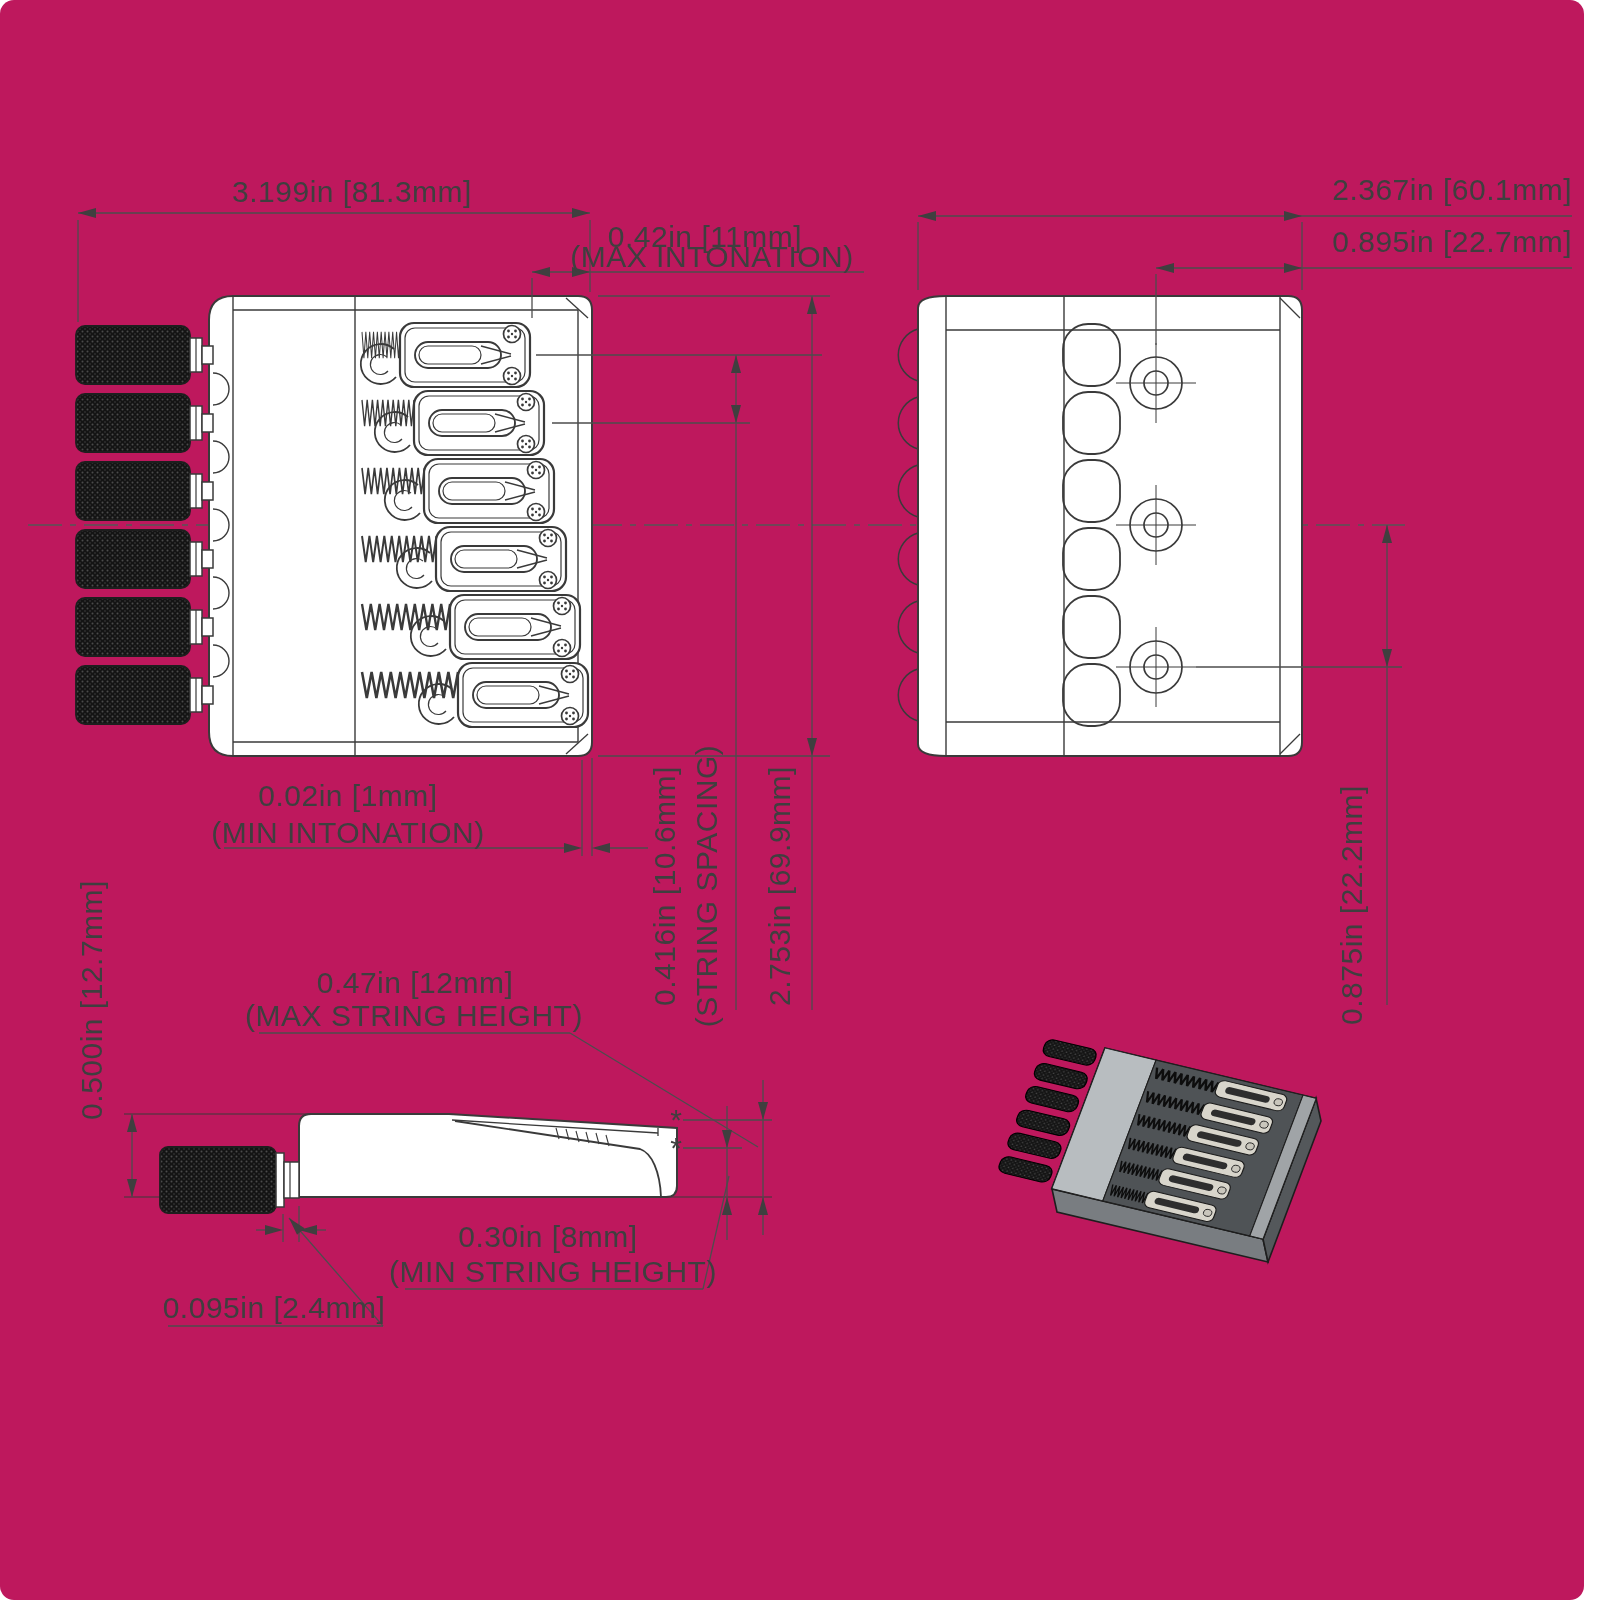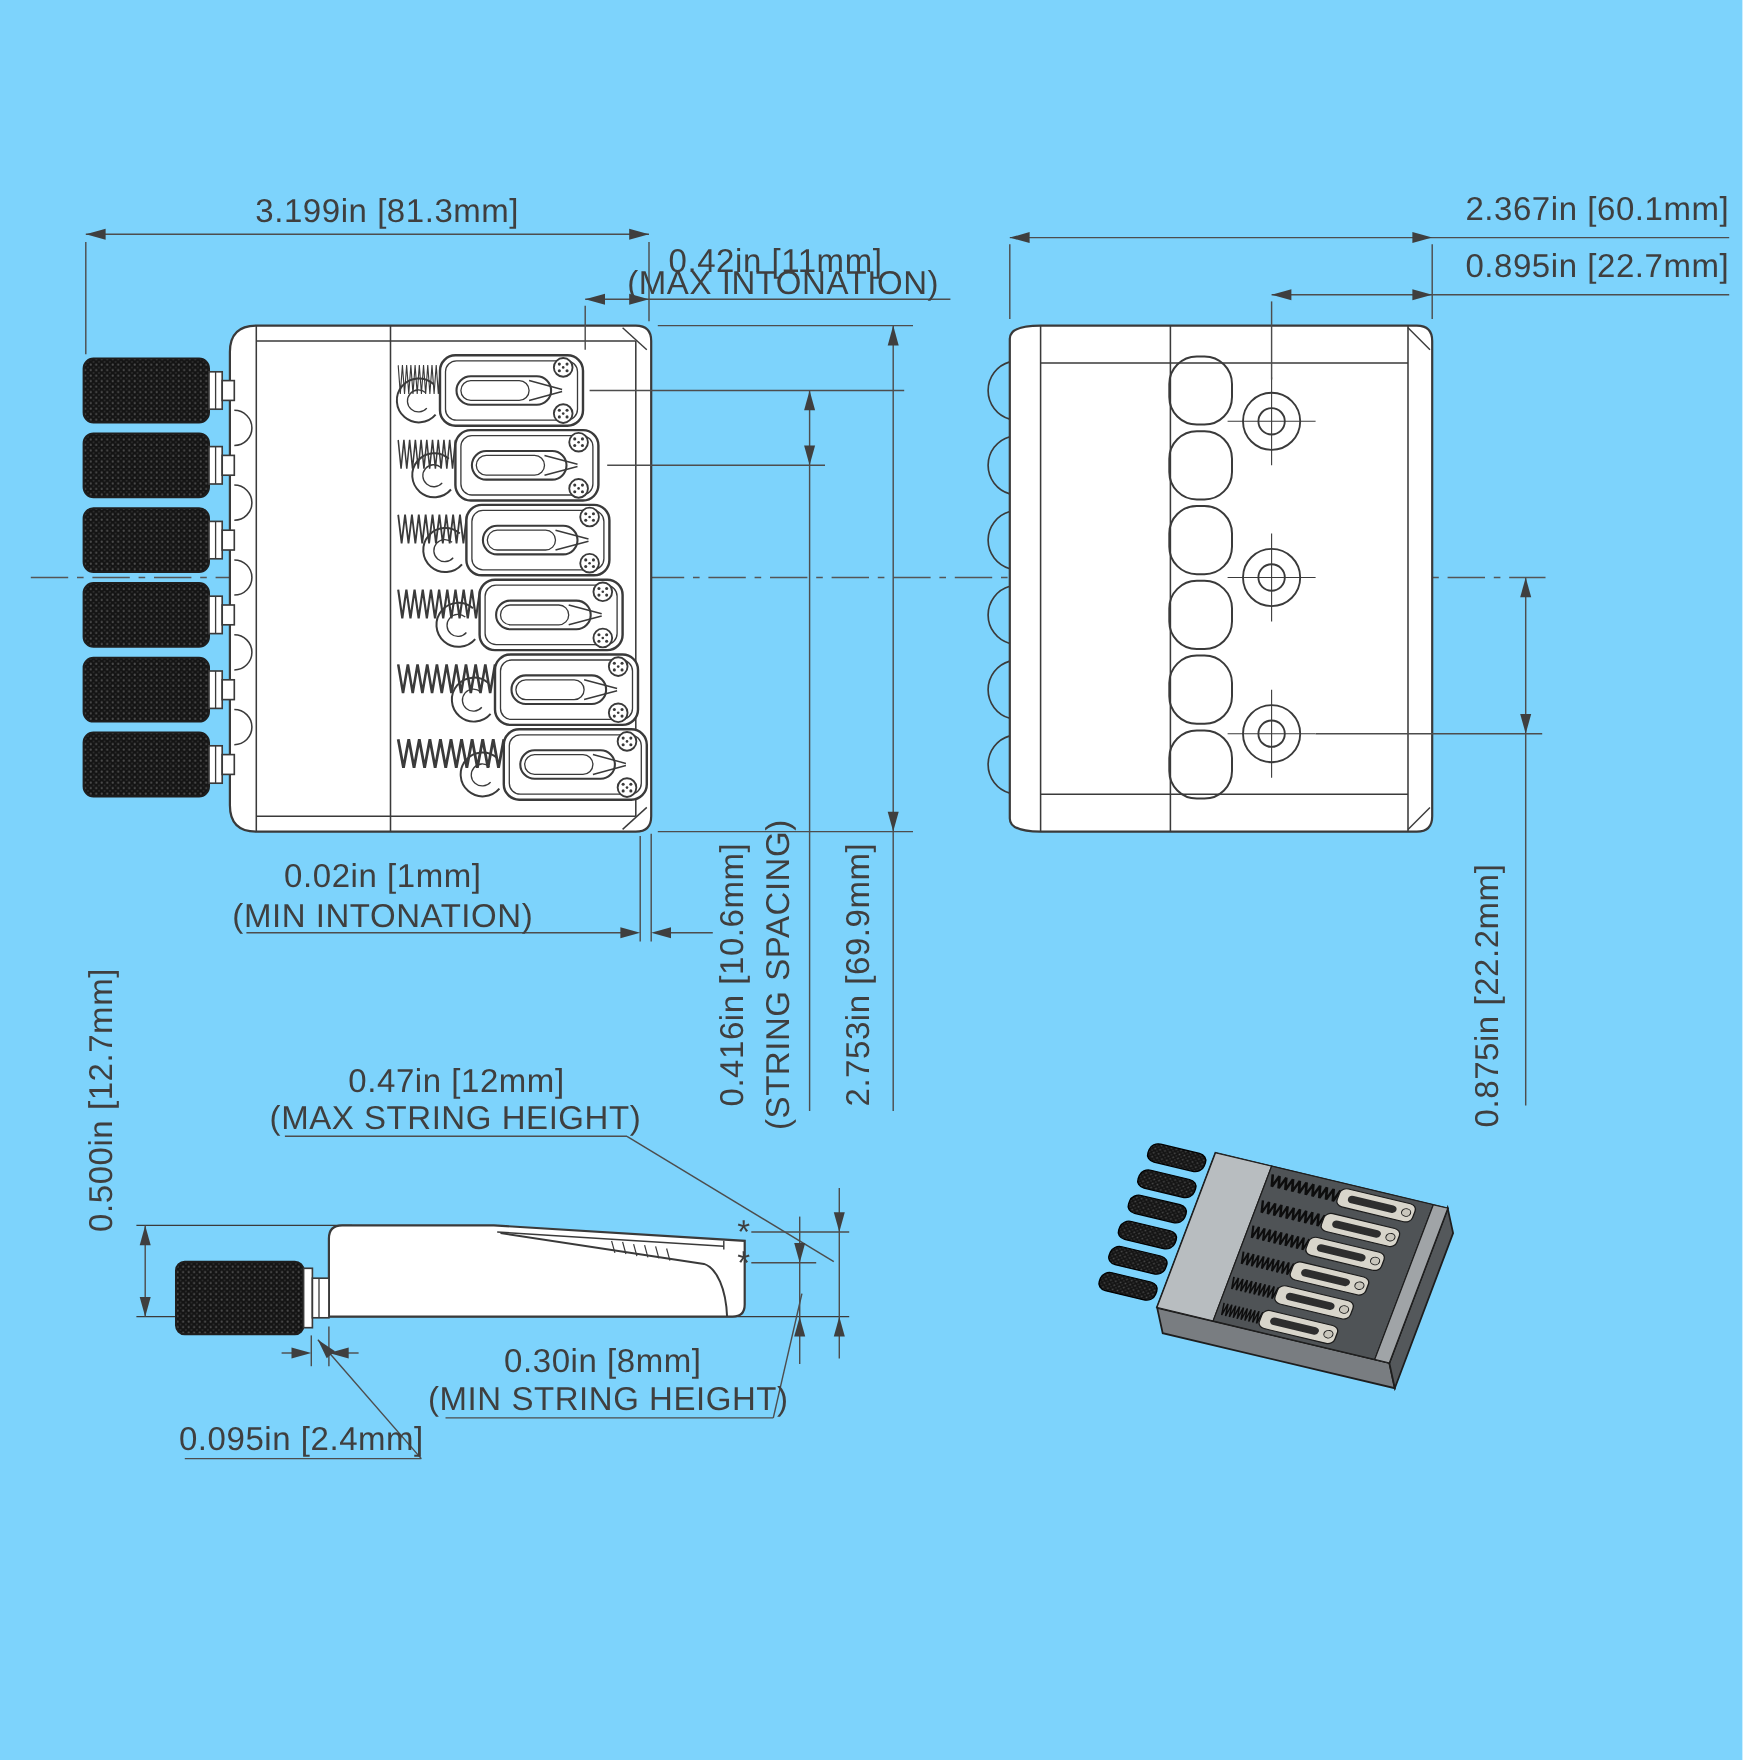--- a/index.html
+++ b/index.html
@@ -1,16 +1,16 @@
 <!DOCTYPE html>
 <html><head>
 <meta charset="utf-8">
 <style>
   html,body{margin:0;padding:0;background:#ffffff;}
-  .stage{width:1584px;height:1600px;position:relative;background:#7dd3fc;}
+  .stage{width:1584px;height:1600px;position:relative;background:#be185d;border-radius:14px;}
   svg{display:block;}
   .dim-text{font-family:"Liberation Sans",sans-serif;font-size:30px;fill:#3f3f3f;letter-spacing:0.5px;}
   .star{font-family:"Liberation Sans",sans-serif;font-size:30px;fill:#3f3f3f;}
 </style>
 </head>
 <body>
 
 <div class="stage">
 <svg width="1600" height="1600" viewBox="0 0 1600 1600">
 

